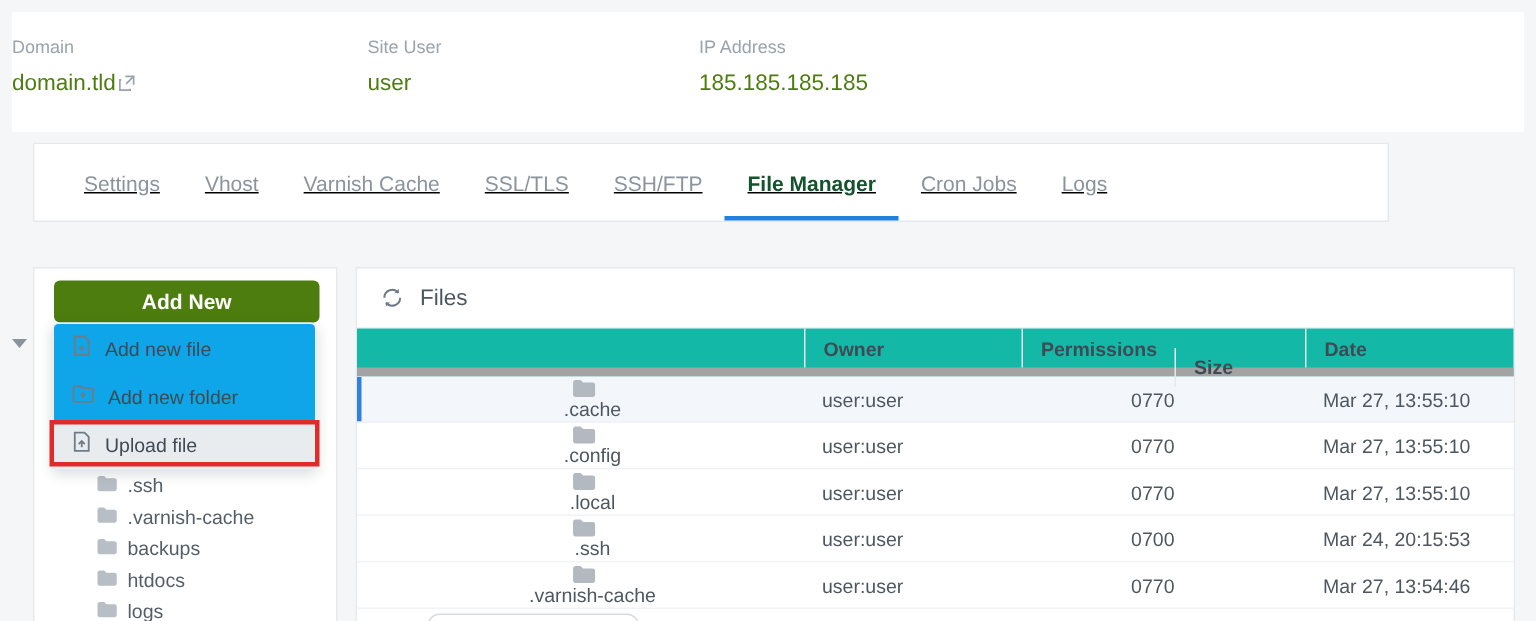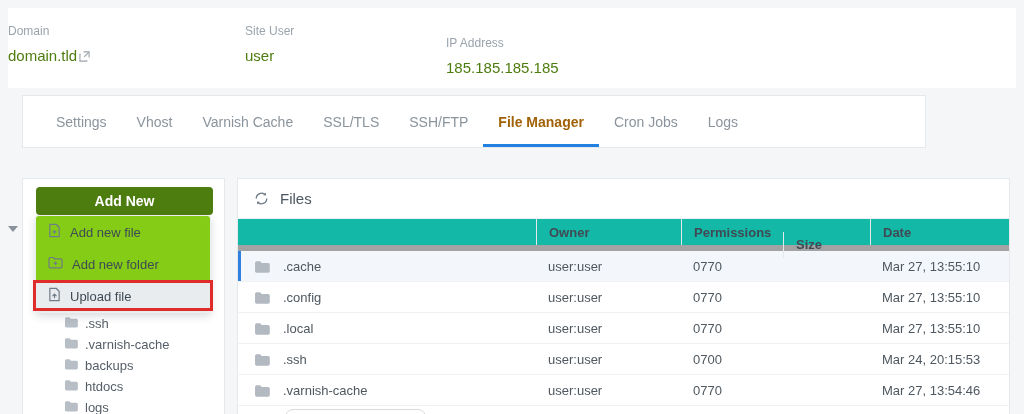--- a/index.html
+++ b/index.html
@@ -5,29 +5,29 @@
   * { margin:0; padding:0; box-sizing:border-box; }
   html,body { width:1024px; height:414px; }
   body { font-family:"Liberation Sans", sans-serif; background:#f5f6f8; overflow:hidden; }
   .stage { position:relative; width:1024px; height:414px; background:#f5f6f8; overflow:hidden; }
 
   
   .info-band { position:absolute; left:8px; top:8px; width:1008px; height:80px; background:#ffffff; }
   .info-field { position:absolute; top:16px; }
   .info-field .lbl { font-size:12px; color:#9aa3ac; display:block; }
   .info-field .val { font-size:15px; color:#4d7c0f; display:block; margin-top:9px; }
-  .f0 { left:0; } .f1 { left:237px; } .f2 { left:438px;margin-top:12px; }
+  .f0 { left:0; } .f1 { left:237px; } .f2 { left:458px; }
   .ext-ico { display:inline-block; vertical-align:-1px; margin-left:2px; color:#9aa3ac; }
 
   
   .tab-card { position:absolute; left:22px; top:95px; width:904px; height:53px; background:#fff;
-              border:1px solid #e6e9ec; display:flex; align-items:stretch; padding-left:18px; }
+              border:1px solid #e6e9ec; display:flex; align-items:stretch; padding-left:18px;text-decoration:underline; }
   .tab { position:relative; display:flex; align-items:center; padding:0 15px; font-size:14px;
          color:#8b949d; cursor:pointer; white-space:nowrap; }
-  .tab.active { color:#a16207; font-weight:bold; }
+  .tab.active { color:#14532d; font-weight:bold; }
   .tab.active::after { content:""; position:absolute; left:0; right:0; bottom:0; height:3px; background:#2180e0; }
 
   
   .side-card { position:absolute; left:22px; top:178px; width:203px; height:260px; background:#fff;
                border:1px solid #e6e9ec; }
   .add-new { position:absolute; left:13px; top:8px; width:177px; height:28px; background:#4d7c0f;
              border:none; border-radius:4px; color:#fff; font-weight:bold; font-size:14px;
              font-family:"Liberation Sans",sans-serif; cursor:pointer; }
   .tree { position:absolute; left:0; top:134px; width:100%; }
   .tree-item { display:flex; align-items:center; height:21px; padding-left:41px; font-size:13px; color:#555e68; cursor:pointer; }
@@ -35,38 +35,38 @@
 
   
   .root-caret { position:absolute; left:8px; top:226px; width:0; height:0;
                 border-left:5px solid transparent; border-right:5px solid transparent;
                 border-top:6px solid #8a939c; cursor:pointer; }
 
   
   .dropdown { position:absolute; left:35px; top:215px; width:176px; background:#fff; border-radius:4px;
               border:1px solid #eceef0; box-shadow:0 3px 9px rgba(40,50,60,.18); z-index:5; overflow:hidden; }
   .menu-item { display:flex; align-items:center; height:32px; padding-left:12px; font-size:13px;
-               color:#3f4a54; cursor:pointer; background:#84cc16; }
+               color:#3f4a54; cursor:pointer; background:#0ea5e9; }
   .menu-item svg { margin-right:9px; color:#6f7b87; flex:0 0 auto; }
   .menu-item.highlighted { background:#e9ecef; }
   .annotation-box { position:absolute; left:33px; top:280px; width:180px; height:31px;
                     border:3px solid #e02b2b; z-index:9; pointer-events:none; }
 
   
   .files-card { position:absolute; left:237px; top:178px; width:773px; height:260px; background:#fff;
                 border:1px solid #e6e9ec; }
   .files-head { height:40px; display:flex; align-items:center; padding-left:16px; border-bottom:1px solid #eef0f2; }
   .files-head .ttl { font-size:15px; color:#4d5761; margin-left:11px; }
   .refresh { color:#6e7a86; cursor:pointer; display:flex; }
 
   .tbl-head { display:flex; height:32px; background:#14b8a6; border-bottom:6px solid #a3a3a3; align-items:center; }
   .th { font-size:13px; font-weight:bold; color:#414a54; padding-left:12px; height:100%;
         display:flex; align-items:center; border-left:1px solid #e6e9ec; }
   .th:first-child { border-left:none; }
-  .c-name { width:298px; } .c-owner { width:145px; } .c-perm { width:102px; } .c-size { width:87px;margin-top:25px; } .c-date { flex:1; }
+  .c-name { width:298px;flex-direction:column; } .c-owner { width:145px; } .c-perm { width:102px;text-align:right; } .c-size { width:87px;margin-top:25px; } .c-date { flex:1; }
 
   .row { display:flex; height:31px; align-items:center; border-bottom:1px solid #f0f2f4;
          font-size:13px; color:#4e575f; cursor:pointer; background:#fff; }
   .row.selected { background:#f3f7fb; box-shadow:inset 3px 0 0 #2f80e0; }
   .cell { padding-left:12px; overflow:hidden; white-space:nowrap; }
   .cell.name { padding-left:16px; display:flex; align-items:center; }
   .cell.name svg { margin-right:13px; flex:0 0 auto; }
 
   
   .bottom-stub { position:absolute; left:285px; top:409px; width:141px; height:12px; background:#fff;

